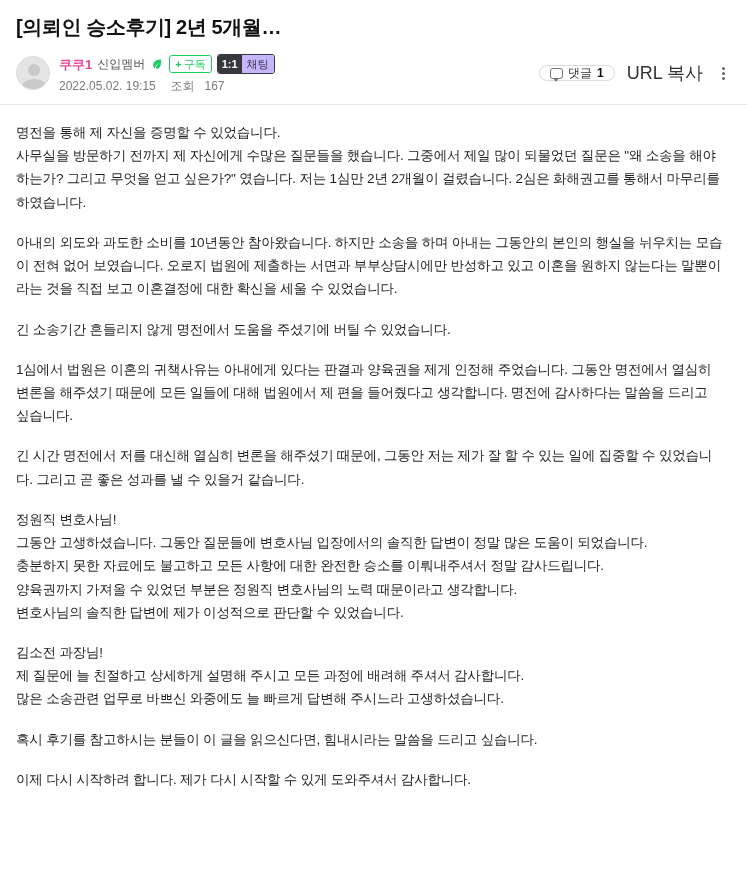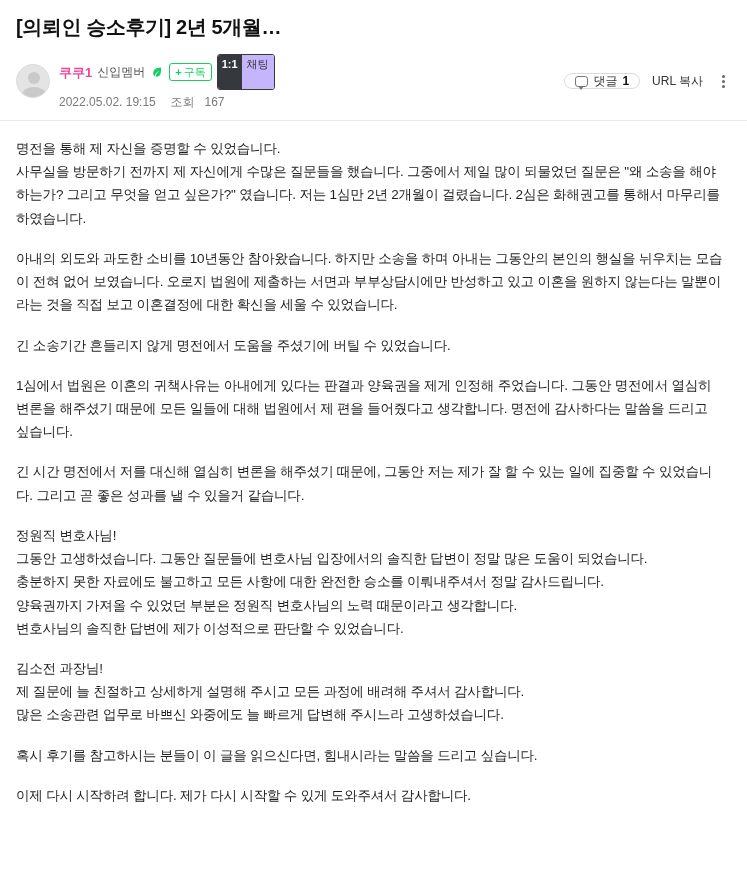--- a/index.html
+++ b/index.html
@@ -103,21 +103,21 @@
     padding: 0 5px;
     line-height: 1;
     white-space: nowrap;
   }
   .subscribe-btn .plus { font-size: 11px; font-weight: 700; }
   .chat-btn {
     display: inline-flex;
     align-items: stretch;
     border-radius: 3px;
     overflow: hidden;
-    height: 36px;
+    height: 20px;
     font-size: 11px;
     line-height: 18px;
     white-space: nowrap;
     border: 1px solid #35383d;
   }
   .chat-btn .chat-k {
     background: #35383d;
     color: #fff;
     padding: 0 4px;
     font-weight: 700;
@@ -169,21 +169,21 @@
   .bubble-icon::after {
     content: "";
     position: absolute;
     left: 3px; bottom: -3px;
     width: 0; height: 0;
     border-left: 3px solid transparent;
     border-right: 3px solid transparent;
     border-top: 4px solid #777;
   }
   .url-copy {
-    font-size: 12px;
+    font-size: 18px;
     color: #333;
     white-space: nowrap;
   }
   .kebab {
     width: 16px;
     display: flex;
     flex-direction: column;
     align-items: center;
     gap: 2px;
     padding: 2px 0;

